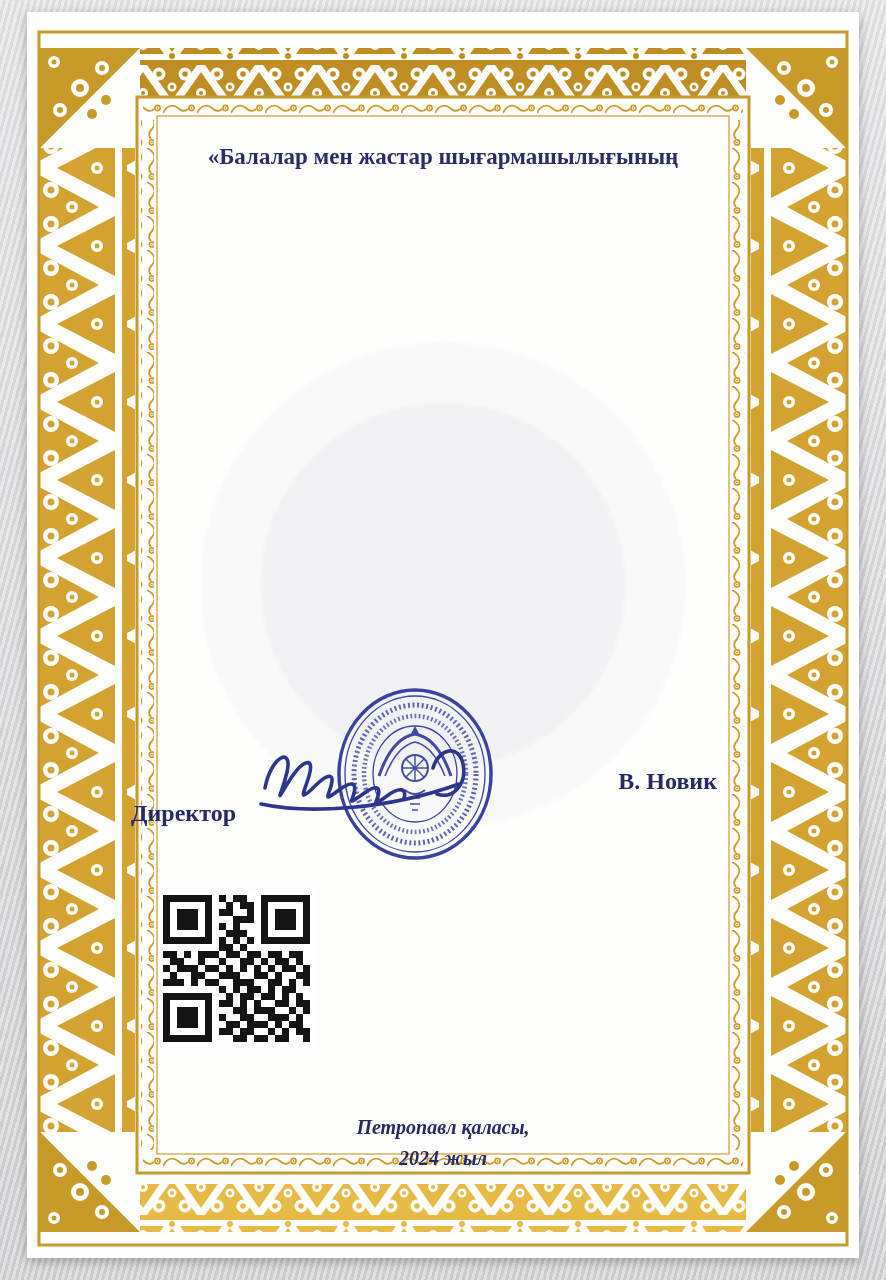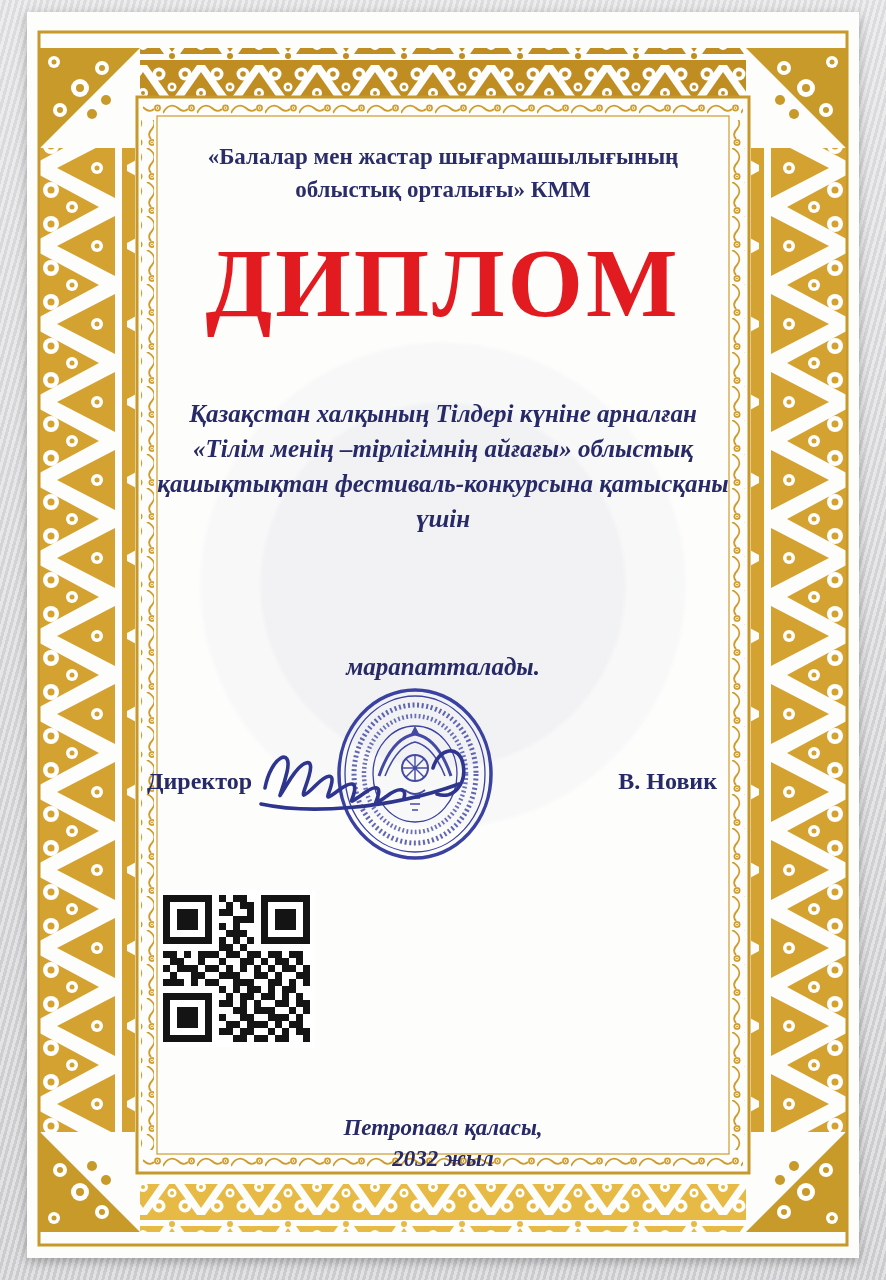--- a/index.html
+++ b/index.html
@@ -20,25 +20,25 @@
   }
   .border-svg{position:absolute;left:0;top:0;z-index:1;}
   .content{position:absolute;left:0;top:0;width:832px;height:902px;z-index:2;}
   .cline{position:absolute;left:130px;right:130px;text-align:center;color:#2a2d6a;}
   .org{top:128px;font-size:23px;font-weight:bold;line-height:33px;}
   .title{top:222px;font-size:97px;font-weight:bold;color:#e21b21;letter-spacing:3px;line-height:100px;}
   .promo{top:384px;font-size:25px;font-weight:bold;font-style:italic;line-height:35px;color:#272a66;}
   .recipient{top:498px;font-size:24px;line-height:34px;color:#2f3370;}
   .verb{top:641px;font-size:25px;font-weight:bold;font-style:italic;color:#272a66;}
   .sig-label{position:absolute;top:756px;font-size:24px;font-weight:bold;color:#272a66;}
-  .sig-role{left:120px;}
+  .sig-role{left:104px;margin-top:32px;}
   .sig-name{right:142px;text-align:center;}
   .seal-wrap{position:absolute;left:200px;top:660px;width:340px;height:200px;}
   .qr-wrap{position:absolute;left:131px;top:878px;width:157px;height:157px;background:#fff;}
-  .footer{top:1100px;font-size:23px;font-weight:bold;font-style:italic;line-height:31px;color:#272a66;}
+  .footer{top:1100px;font-size:20px;font-weight:bold;font-style:italic;line-height:31px;color:#272a66;}
 </style>
 </head>
 <body>
 
 <div class="sheet">
 
   <svg class="border-svg" width="832" height="1246" viewBox="0 0 832 1246" aria-hidden="true">
     <defs>
 
       <pattern id="bandHD" width="58" height="48" patternUnits="userSpaceOnUse">
@@ -142,33 +142,25 @@
     <rect x="116" y="89" width="600" height="13" fill="url(#scrollH)"></rect>
     <rect x="116" y="1145" width="600" height="13" fill="url(#scrollH)"></rect>
     <rect x="114" y="108" width="13" height="1030" fill="url(#scrollV)"></rect>
     <rect x="705" y="108" width="13" height="1030" fill="url(#scrollV)"></rect>
   </svg>
 
   <div class="content">
 
     <div class="cline org">
       <div>«Балалар мен жастар шығармашылығының</div>
-      <div>облыстық орталығы» КММ</div>
     </div>
 
-    <div class="cline title">ДИПЛОМ</div>
-
-    <div class="cline promo">
-      <div>Қазақстан халқының Тілдері күніне арналған</div>
-      <div>«Тілім менің –тірлігімнің айғағы»  облыстық</div>
-      <div>қашықтықтан фестиваль-конкурсына қатысқаны үшін</div>
-    </div>
-
-
-    <div class="cline verb">марапатталады.</div>
+
+
+
 
     <span class="sig-label sig-role">Директор</span>
     <span class="sig-label sig-name">В. Новик</span>
 
     <div class="seal-wrap">
       <svg width="340" height="200" viewBox="0 0 340 200" aria-hidden="true">
         <g stroke="#3a41a0" fill="none">
           <ellipse cx="188" cy="102" rx="76" ry="84" stroke-width="3.5"></ellipse>
           <ellipse cx="188" cy="102" rx="70" ry="78" stroke-width="1.3"></ellipse>
           <ellipse cx="188" cy="102" rx="61" ry="69" stroke-width="5" stroke-dasharray="2 2.6" opacity=".8"></ellipse>
@@ -436,17 +428,17 @@
           <rect x="96" y="145" width="7" height="7" fill="#141414"></rect>
           <rect x="103" y="145" width="7" height="7" fill="#141414"></rect>
           <rect x="117" y="145" width="7" height="7" fill="#141414"></rect>
           <rect x="124" y="145" width="7" height="7" fill="#141414"></rect>
           <rect x="145" y="145" width="7" height="7" fill="#141414"></rect>
         </svg>
     </div>
 
     <div class="cline footer">
       <div>Петропавл қаласы,</div>
-      <div>2032 жыл</div>
+      <div>2024 жыл</div>
     </div>
 
   </div>
 </div>
 
 </body></html>

